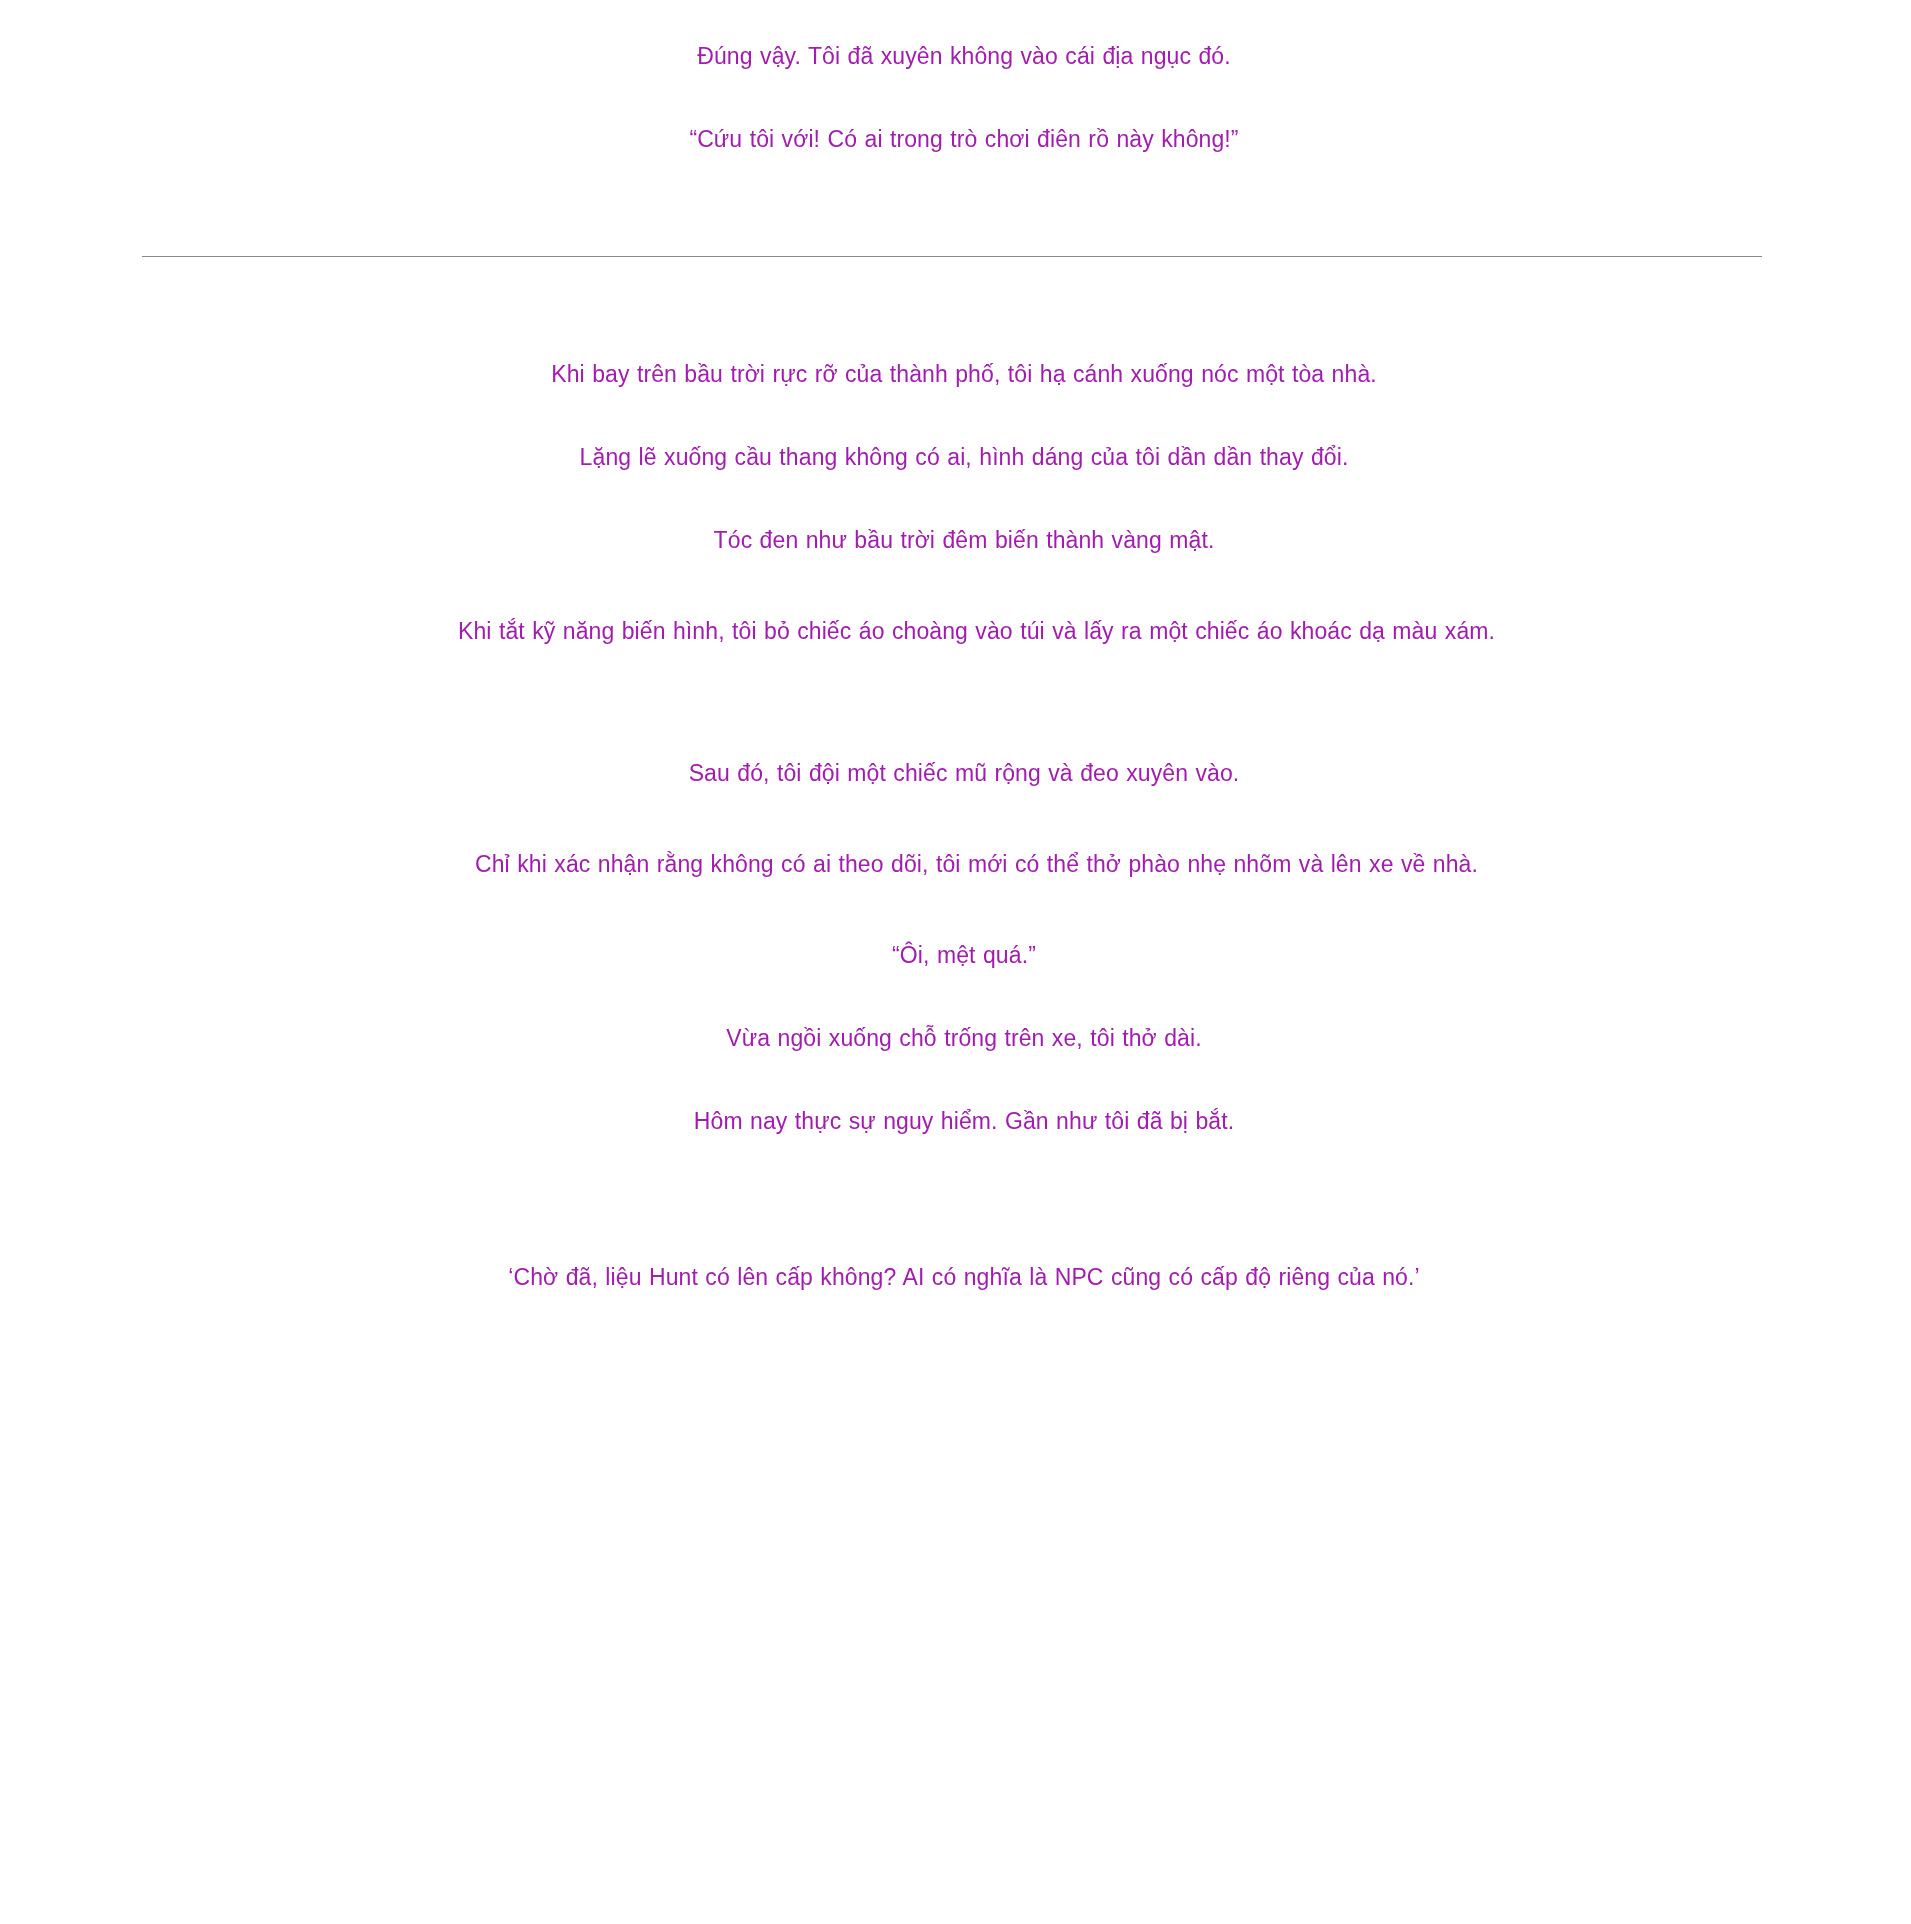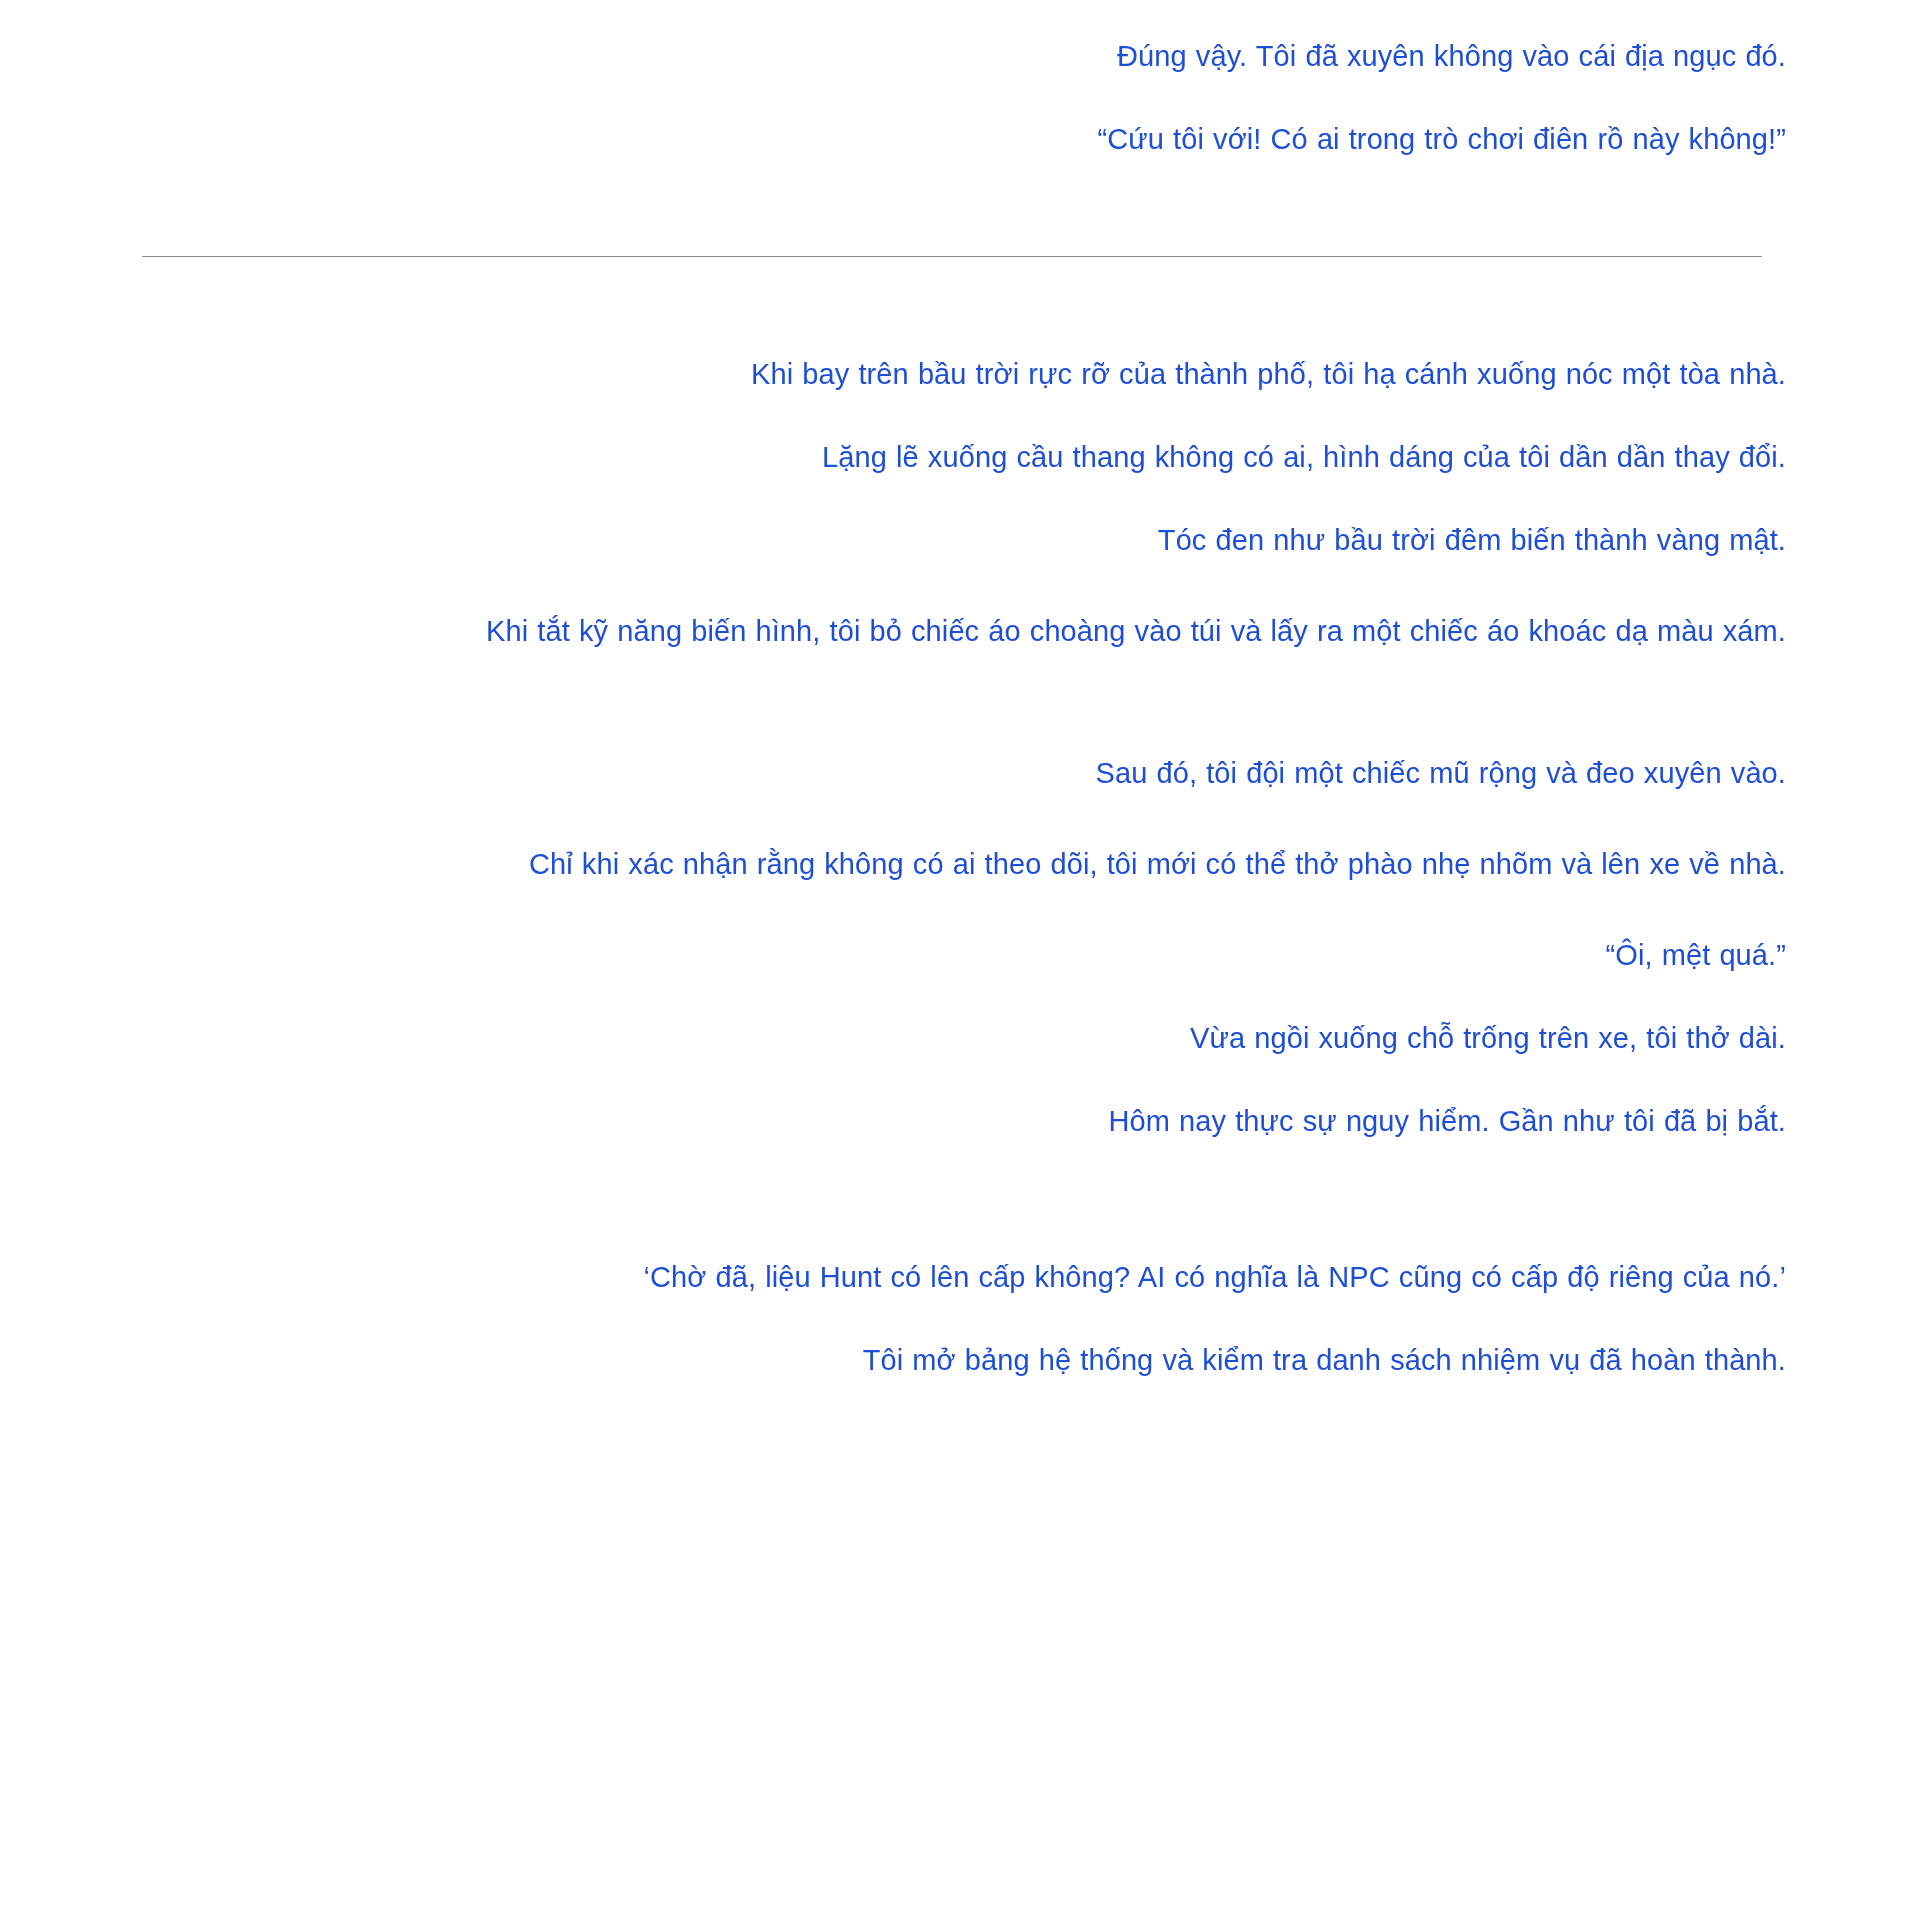--- a/index.html
+++ b/index.html
@@ -26,30 +26,30 @@
     left: 142px;
     top: 0;
     width: 1644px;
   }
   
   .block {
     margin: 0;
     padding: 0;
   }
   .line {
-    font-size: 29px;
+    font-size: 23px;
     line-height: 83px;
     font-weight: 400;
     letter-spacing: 0.1px;
-    color: #1d4ed8;
+    color: #a21caf;
     white-space: normal;
     word-spacing: 0.9px;
     margin: 0;
     padding: 0;
-    text-align: right;
+    text-align: center;
   }
   
   .line.wrap {
     line-height: 99px;
     margin-left: 25px;
   }
   
   .spacer-top { height: 14.7px; }
   .gap-md { height: 51px; }
   .gap-lg { height: 73px; }
@@ -101,18 +101,17 @@
       <p class="line wrap">Chỉ khi xác nhận rằng không có ai theo dõi, tôi mới có thể thở phào nhẹ nhõm và lên xe về nhà.</p>
       <p class="line">“Ôi, mệt quá.”</p>
       <p class="line">Vừa ngồi xuống chỗ trống trên xe, tôi thở dài.</p>
       <p class="line">Hôm nay thực sự nguy hiểm. Gần như tôi đã bị bắt.</p>
     </div>
 
     <div class="gap-lg"></div>
 
     <div class="block">
       <p class="line">‘Chờ đã, liệu Hunt có lên cấp không? AI có nghĩa là NPC cũng có cấp độ riêng của nó.’</p>
-      <p class="line">Tôi mở bảng hệ thống và kiểm tra danh sách nhiệm vụ đã hoàn thành.</p>
     </div>
 
   </div>
 </div>
 
 
 </body></html>

